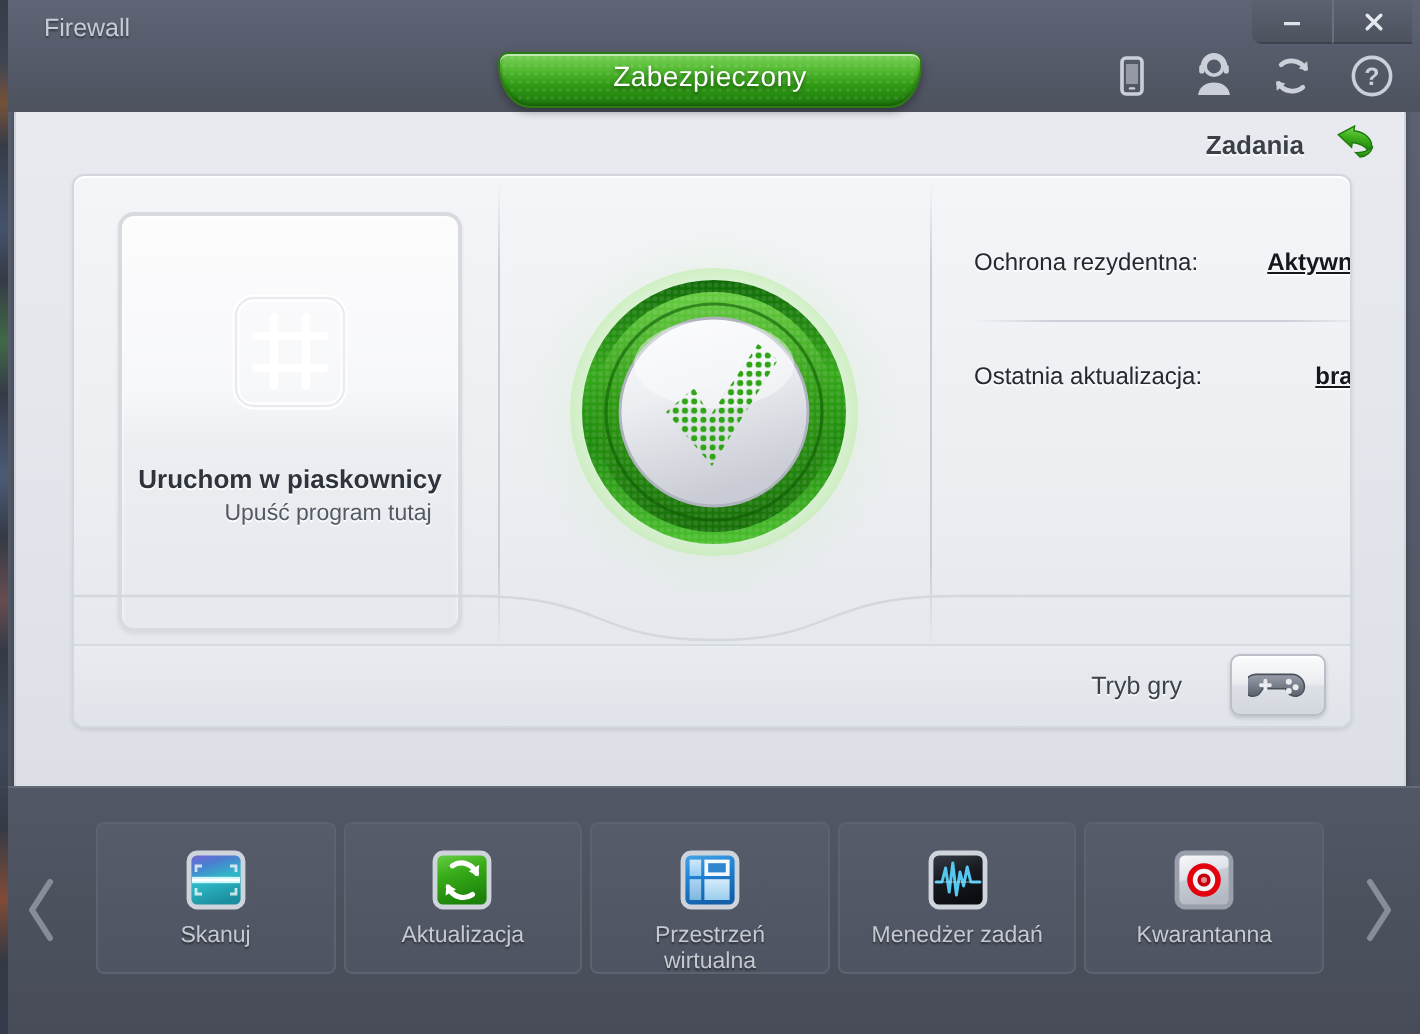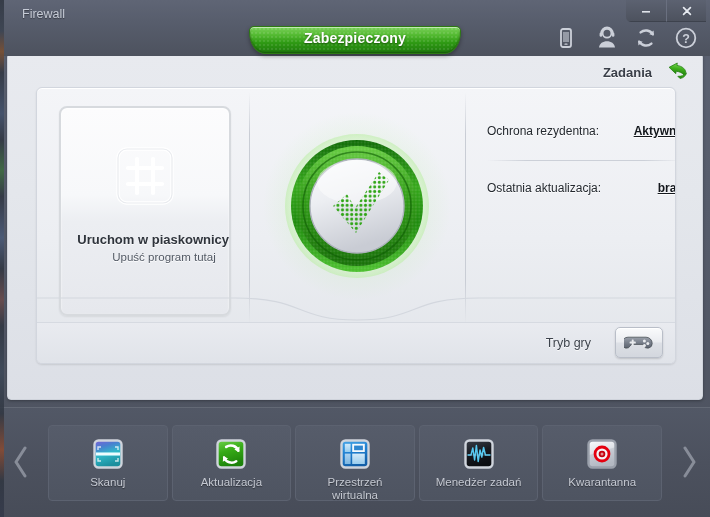--- a/index.html
+++ b/index.html
@@ -84,21 +84,21 @@
     content: ""; position: absolute; inset: 1px;
     border-radius: 4px 4px 15px 15px / 4px 4px 21px 21px;
     background-image:
       radial-gradient(circle at 1px 1px, rgba(255,255,255,.10) 0.7px, transparent 0.9px);
     background-size: 4px 4px;
     pointer-events: none;
   }
   .status-tab-label {
     position: absolute; inset: 0;
     display: flex; align-items: center; justify-content: center;
-    font-size: 14px; font-weight: bold; color: #fff;
+    font-size: 14px; font-weight: normal; color: #fff;
     text-shadow: 0 1px 2px rgba(0,0,0,.45);
     letter-spacing: .2px;
     padding-bottom: 4px;
   }
 
   
   .header-icons {
     position: absolute; right: 12px; top: 26px;
     display: flex; align-items: center; gap: 16px;
   }
@@ -156,21 +156,21 @@
     box-shadow: inset 0 1px 2px rgba(255,255,255,.95), 0 1px 2px rgba(0,0,0,.07);
     cursor: pointer;
     overflow: hidden;
   }
   .sandbox-icon {
     position: absolute; left: 50%; top: 38px; transform: translateX(-50%);
     width: 60px; height: 60px;
   }
   .sandbox-title {
     position: absolute; left: 0; right: 0; top: 124px;
-    text-align: right;
+    text-align: center;
     font-size: 13px; font-weight: bold; color: #2f343c;
     text-shadow: 0 1px 0 rgba(255,255,255,.9);
   }
   .sandbox-sub {
     position: absolute; left: 0; right: 0; top: 143px;
     text-align: center;
     font-size: 11.5px; color: #525964;
     text-shadow: 0 1px 0 rgba(255,255,255,.9);
     padding-left: 38px;
   }
@@ -233,21 +233,21 @@
     border-radius: 5px;
     background: linear-gradient(180deg, #fafbfc 0%, #eaecf0 48%, #dde0e6 52%, #d3d7de 100%);
     border: 1px solid #b9bec8;
     box-shadow: inset 0 1px 0 #fff, 0 1px 2px rgba(0,0,0,.16);
     display: flex; align-items: center; justify-content: center;
     cursor: pointer;
   }
 
   
   .toolbar {
-    position: absolute; left: 0; bottom: 0; width: 710px; height: 110px;
+    position: absolute; left: 0; bottom: 0; width: 710px; height: 124px;
     background: linear-gradient(180deg, #525866 0%, #4c515e 50%, #474c58 100%);
     z-index: 15;
   }
   .toolbar::before {
     content: ""; position: absolute; left: 0; right: 0; top: 0; height: 1px;
     background: rgba(255,255,255,.10);
   }
   .chev {
     position: absolute; top: 50%; transform: translateY(-50%);
     width: 26px; height: 40px; cursor: pointer;

